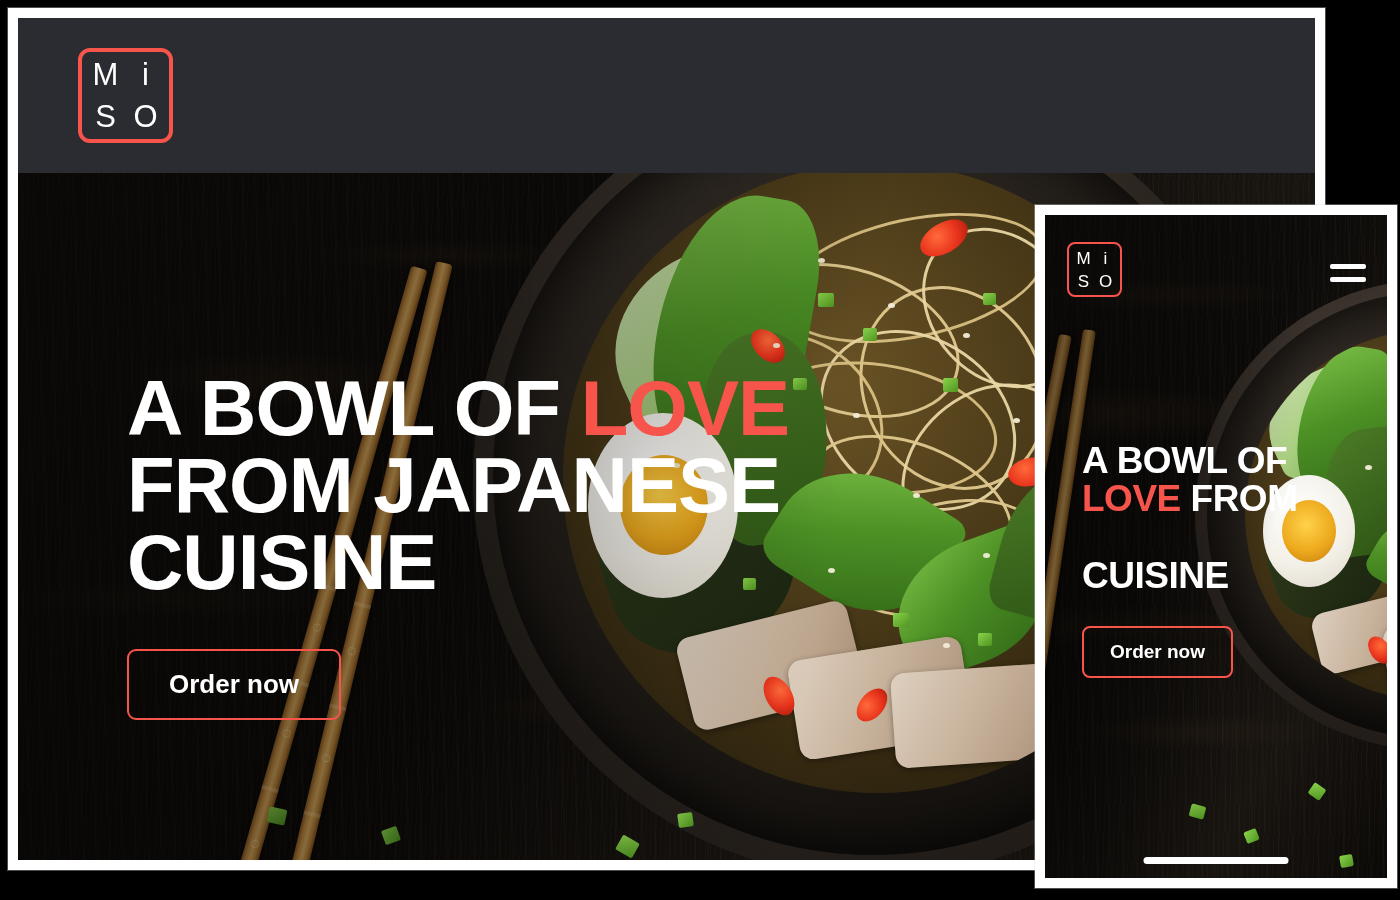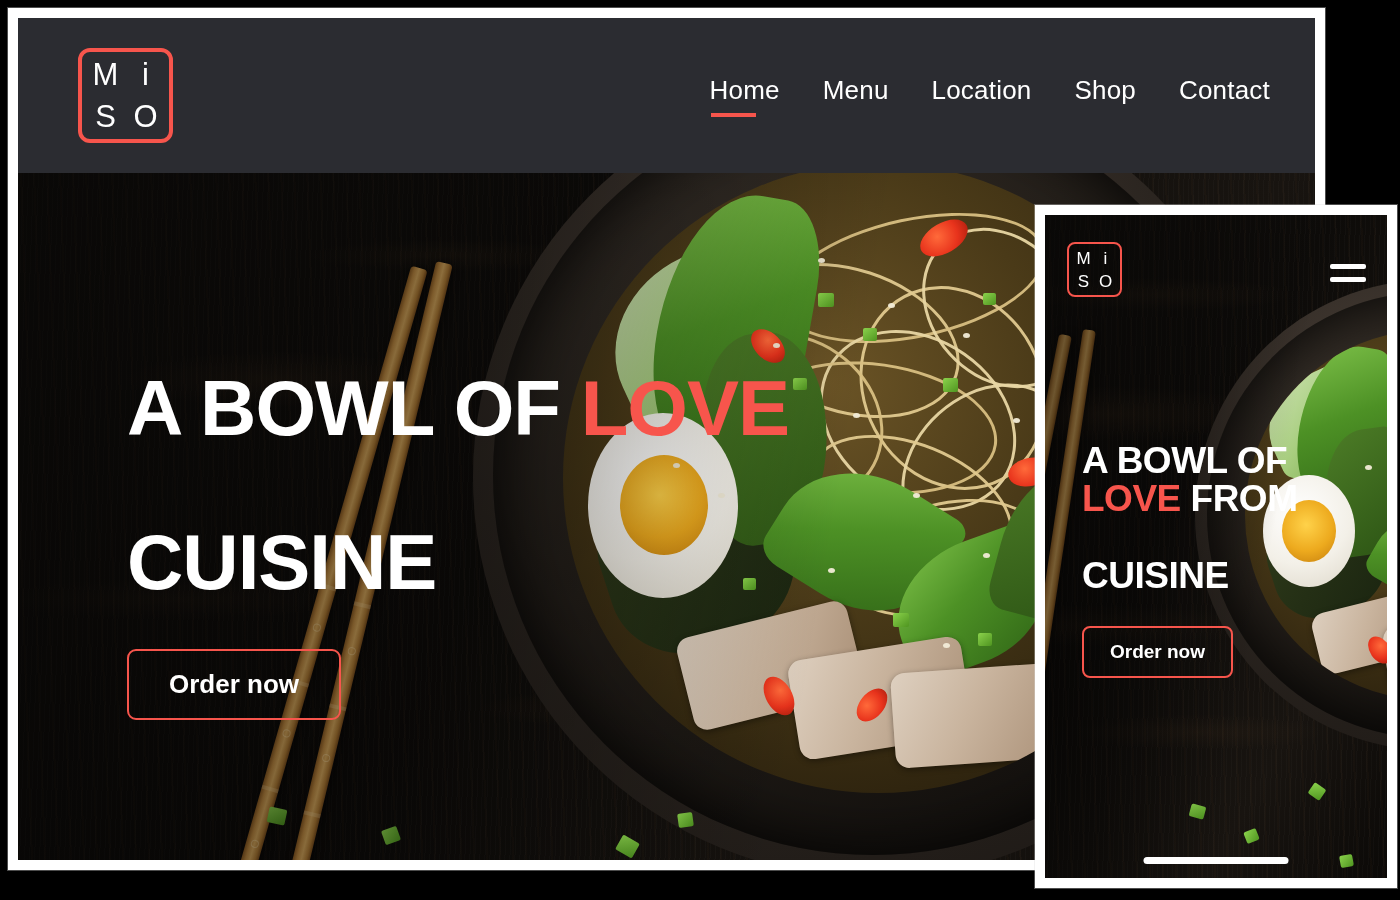--- a/index.html
+++ b/index.html
@@ -465,44 +465,37 @@
           <div class="scallion" style="left:250px; top:635px; width:18px; height:16px; transform:rotate(12deg);"></div>
           <div class="scallion" style="left:365px; top:655px; width:16px; height:15px; transform:rotate(-20deg);"></div>
           <div class="scallion" style="left:600px; top:665px; width:19px; height:17px; transform:rotate(30deg);"></div>
           <div class="scallion" style="left:660px; top:640px; width:15px; height:14px; transform:rotate(-8deg);"></div>
           <div class="scallion" style="left:700px; top:690px; width:17px; height:15px; transform:rotate(45deg);"></div>
 
           <div class="vignette"></div>
         </div>
 
         <div class="hero-copy-desktop">
-          <h1 class="headline headline-desktop"><span>A BOWL OF </span><span class="accent">LOVE</span><br><br><span>CUISINE</span></h1>
+          <h1 class="headline headline-desktop"><span>A BOWL OF </span><span class="accent">LOVE</span><br><span>FROM JAPANESE</span><br><span>CUISINE</span></h1>
           <div class="cta cta-desktop">Order now</div>
         </div>
       </div>
 
       <div class="topbar">
         <div class="logo-box logo-desktop">
           <div class="lrow">
             <span class="lch">M</span>
             <span class="lch">i</span>
           </div>
           <div class="lrow">
             <span class="lch">S</span>
             <span class="lch">O</span>
           </div>
         </div>
 
-        <nav class="nav">
-          <span class="nav-item active">Home</span>
-          <span class="nav-item">Menu</span>
-          <span class="nav-item">Location</span>
-          <span class="nav-item">Shop</span>
-          <span class="nav-item">Contact</span>
-        </nav>
       </div>
 
     </div>
   </div>
 
   <div class="mobile-frame">
     <div class="mobile-viewport">
 
       <div class="photo">
         <div class="wood"></div>

